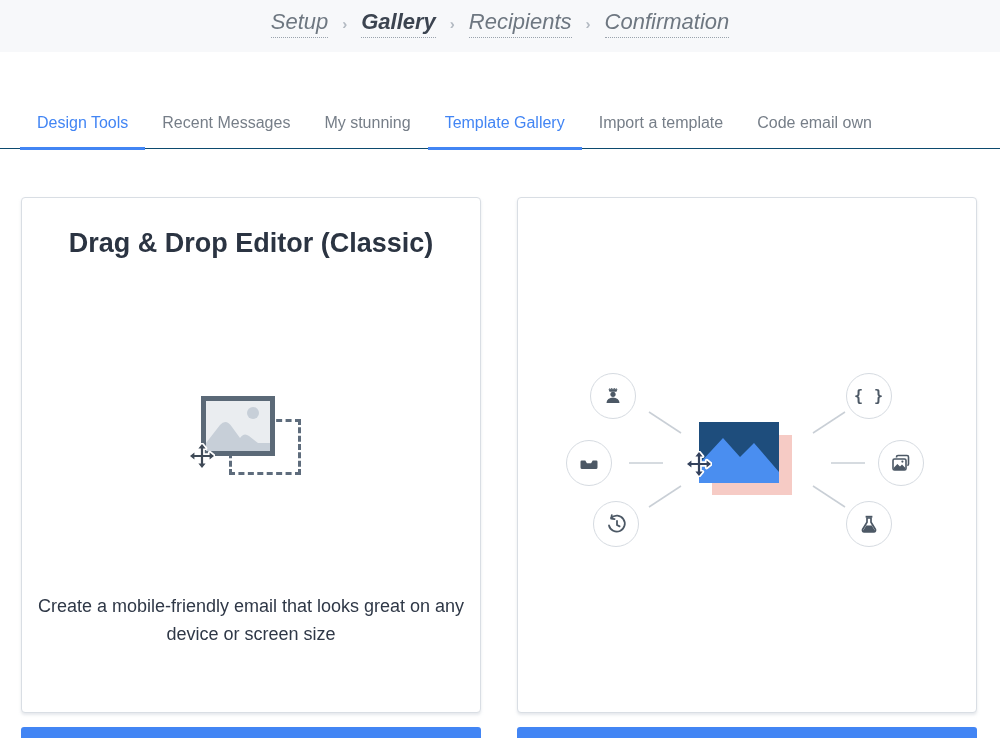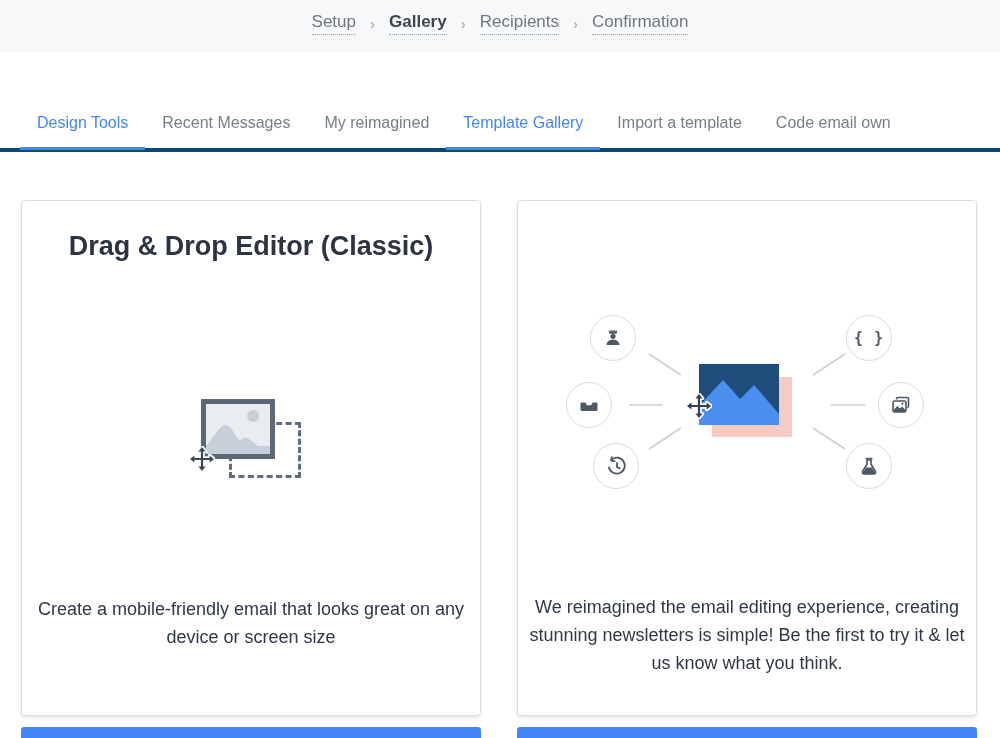--- a/index.html
+++ b/index.html
@@ -2,27 +2,27 @@
 <html><head>
 <meta charset="utf-8">
 <style>
   * { margin:0; padding:0; box-sizing:border-box; }
   html,body { width:1000px; height:738px; background:#ffffff; overflow:hidden;
     font-family:"Liberation Sans","DejaVu Sans",sans-serif; position:relative; }
 
   
   .crumb-bar { height:52px; background:#f7f8fa; display:flex; align-items:center; justify-content:center; }
   .crumb-nav { display:flex; align-items:center; gap:14px; margin-top:-6px; }
-  .crumb { font-size:17px; color:#6e7781; text-decoration:none; cursor:pointer;
-           border-bottom:1px dotted #9aa3ad; padding-bottom:2px; }
+  .crumb { font-size:22px; color:#6e7781; text-decoration:none; cursor:pointer;
+           border-bottom:1px dotted #9aa3ad; padding-bottom:2px;font-style:italic; }
   .crumb.active { color:#3c4450; font-weight:bold; }
   .crumb-sep { color:#b3bac2; font-size:15px; font-weight:bold; user-select:none; }
 
   
-  .tabbar { margin-top:48px; padding-left:20px; border-bottom:4px solid #0c4a6e;
+  .tabbar { margin-top:48px; padding-left:20px; border-bottom:1px solid #0c4a6e;
             display:flex; align-items:flex-end; }
   .tab { font-size:16px; color:#767e88; padding:14px 17px 15px; cursor:pointer;
          border-bottom:3px solid transparent; margin-bottom:-2px; white-space:nowrap; }
   .tab.active { color:#4285f4; border-bottom-color:#4285f4; }
 
   
   .cards { display:flex; gap:36px; padding:0 21px; margin-top:48px; }
   .card { width:460px; height:516px; background:#fff; border:1px solid #d9dee4;
           border-radius:4px; box-shadow:0 2px 3px rgba(180,190,200,.35);
           display:flex; flex-direction:column; align-items:center; cursor:pointer; }
@@ -79,21 +79,21 @@
     <span class="crumb-sep">›</span>
     <span class="crumb">Recipients</span>
     <span class="crumb-sep">›</span>
     <span class="crumb">Confirmation</span>
   </nav>
 </header>
 
 <div class="tabbar">
   <div class="tab active">Design Tools</div>
   <div class="tab">Recent Messages</div>
-  <div class="tab">My reimagined</div>
+  <div class="tab">My stunning</div>
   <div class="tab active">Template Gallery</div>
   <div class="tab">Import a template</div>
   <div class="tab">Code email own</div>
 </div>
 
 <main class="cards">
 
   <section class="card card--classic">
     <h2 class="card-title">Drag &amp; Drop Editor (Classic)</h2>
 
@@ -194,18 +194,17 @@
             <svg viewBox="0 0 22 22">
               <rect x="7.6" y="2.8" width="6.8" height="1.8" fill="#4c5865"></rect>
               <path d="M9 5 h4 v4.2 l4.3 7.1 a1.7 1.7 0 0 1-1.45 2.6 H6.15 a1.7 1.7 0 0 1-1.45-2.6 L9 9.2 Z" fill="none" stroke="#4c5865" stroke-width="1.7"></path>
               <path d="M8.2 12.5 h5.6 l2.9 4.8 a1 1 0 0 1-.85 1.5 H6.15 a1 1 0 0 1-.85-1.5 Z" fill="#4c5865"></path>
             </svg>
           </span>
         </div>
       </div>
     </div>
 
-    <p class="card-desc">We reimagined the email editing experience, creating stunning newsletters is simple! Be the first to try it &amp; let us know what you think.</p>
   </section>
 </main>
 
 <div class="bottom-bar left"></div>
 <div class="bottom-bar right"></div>
 
 </body></html>

